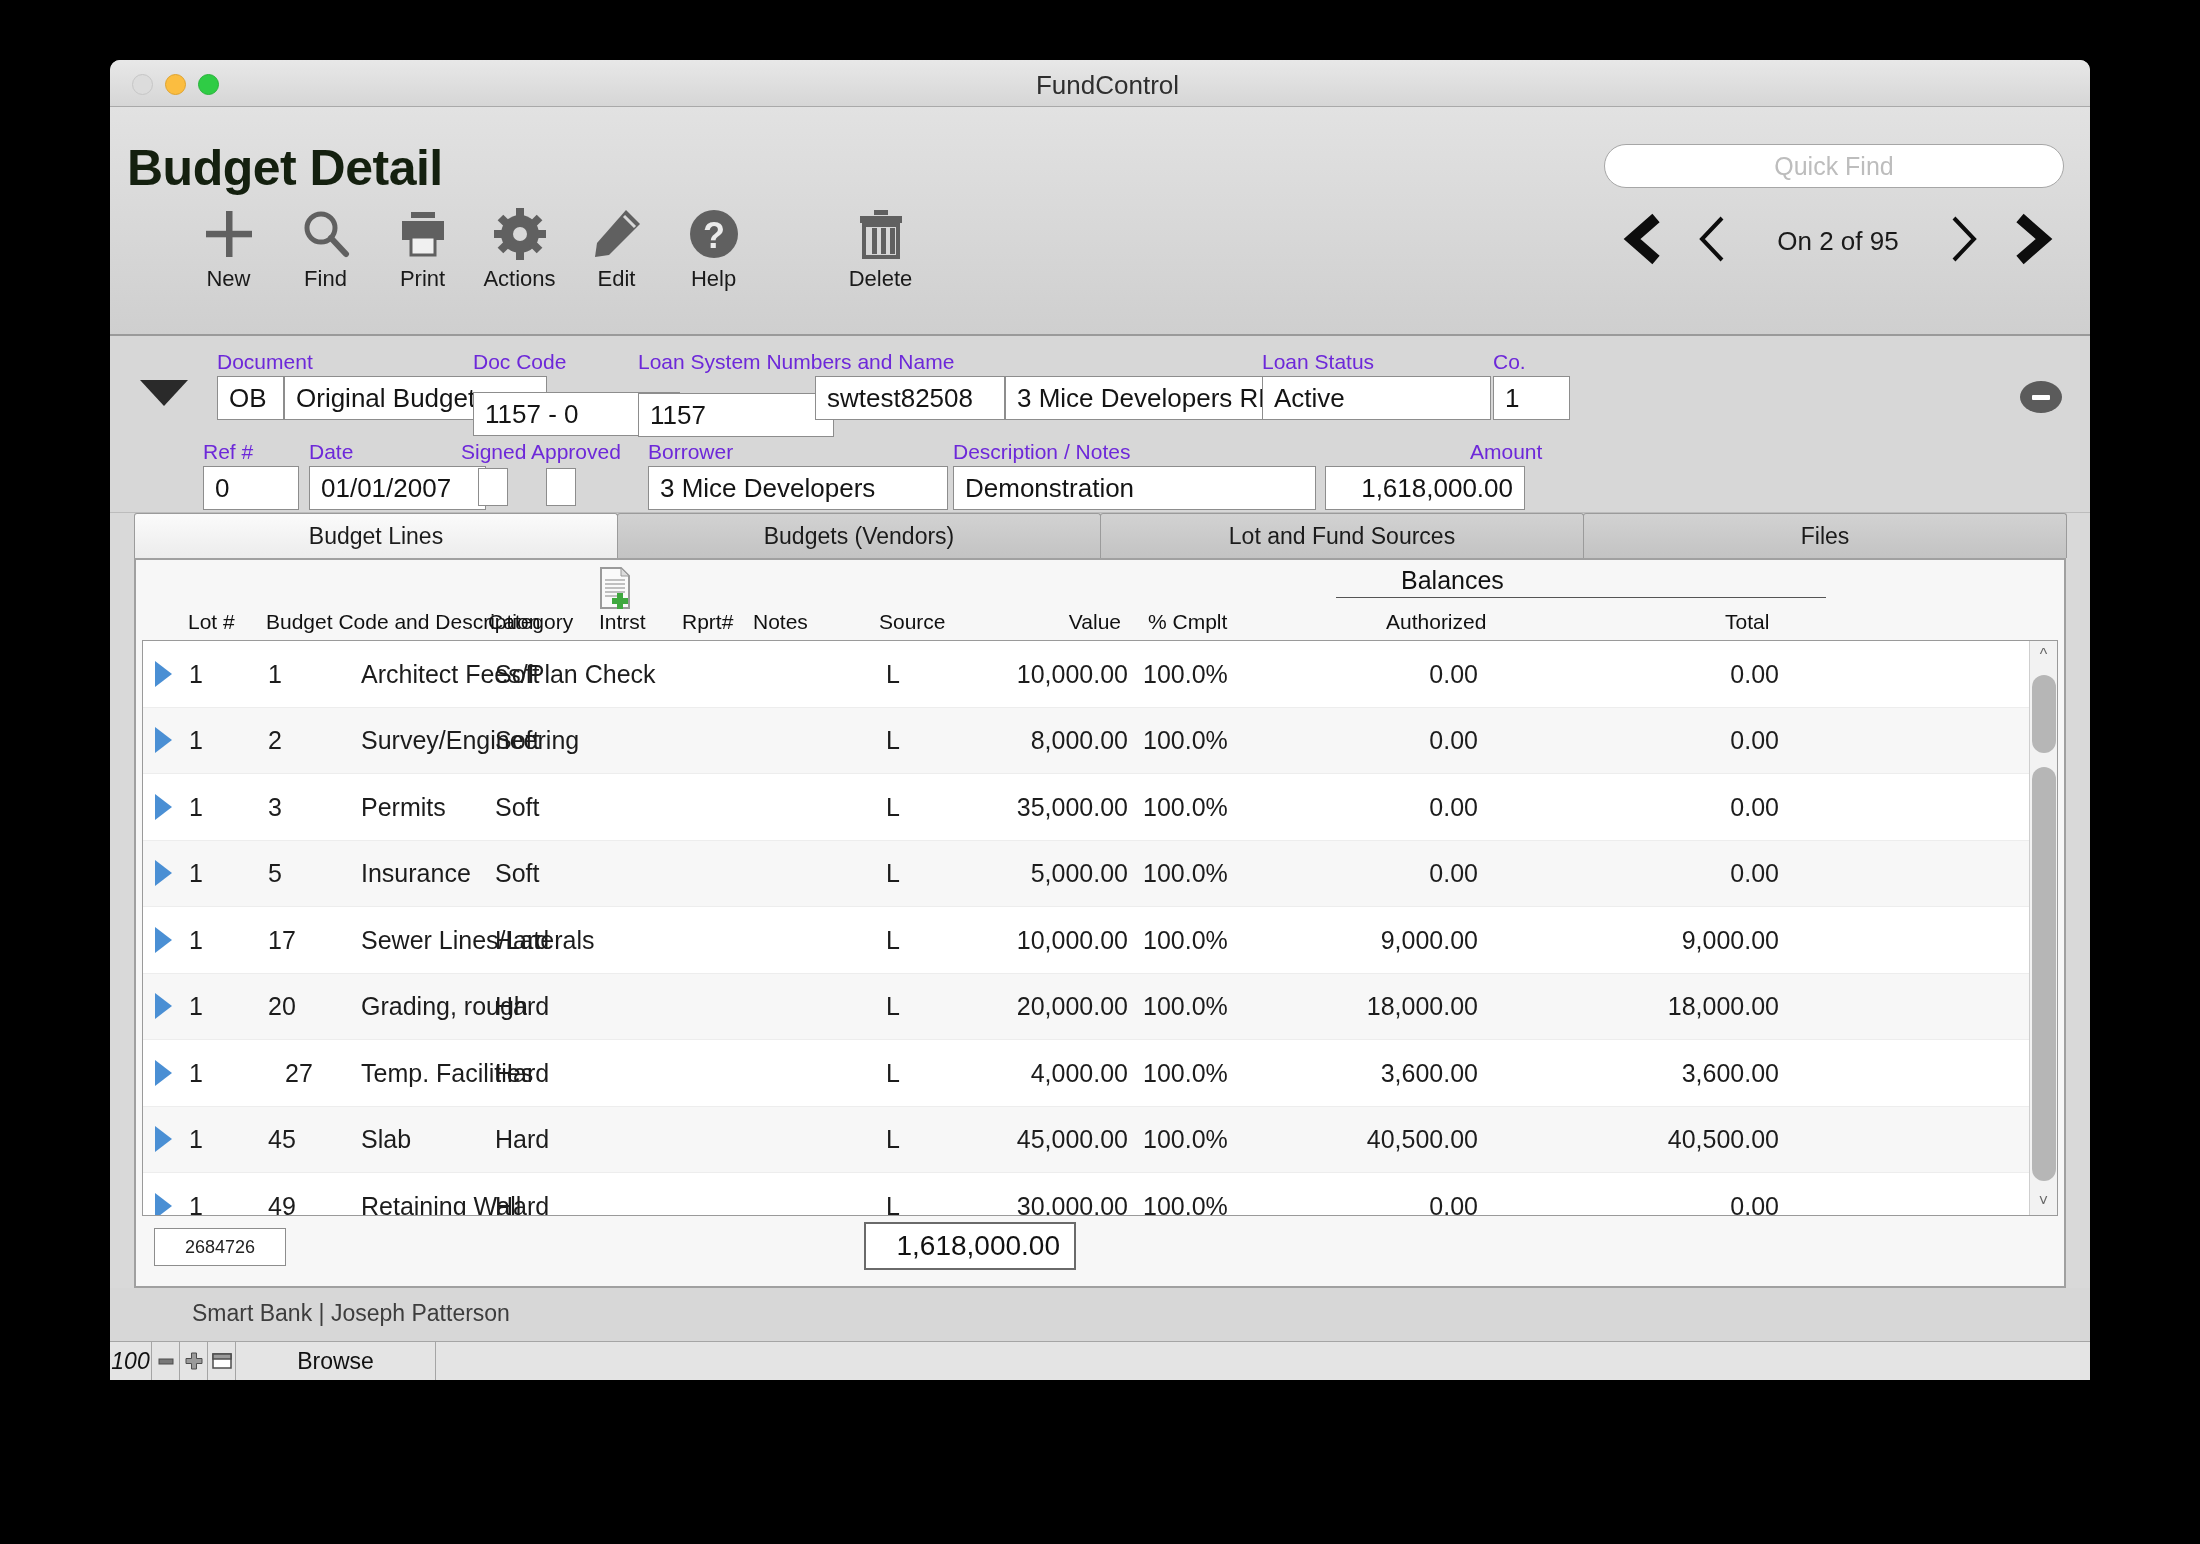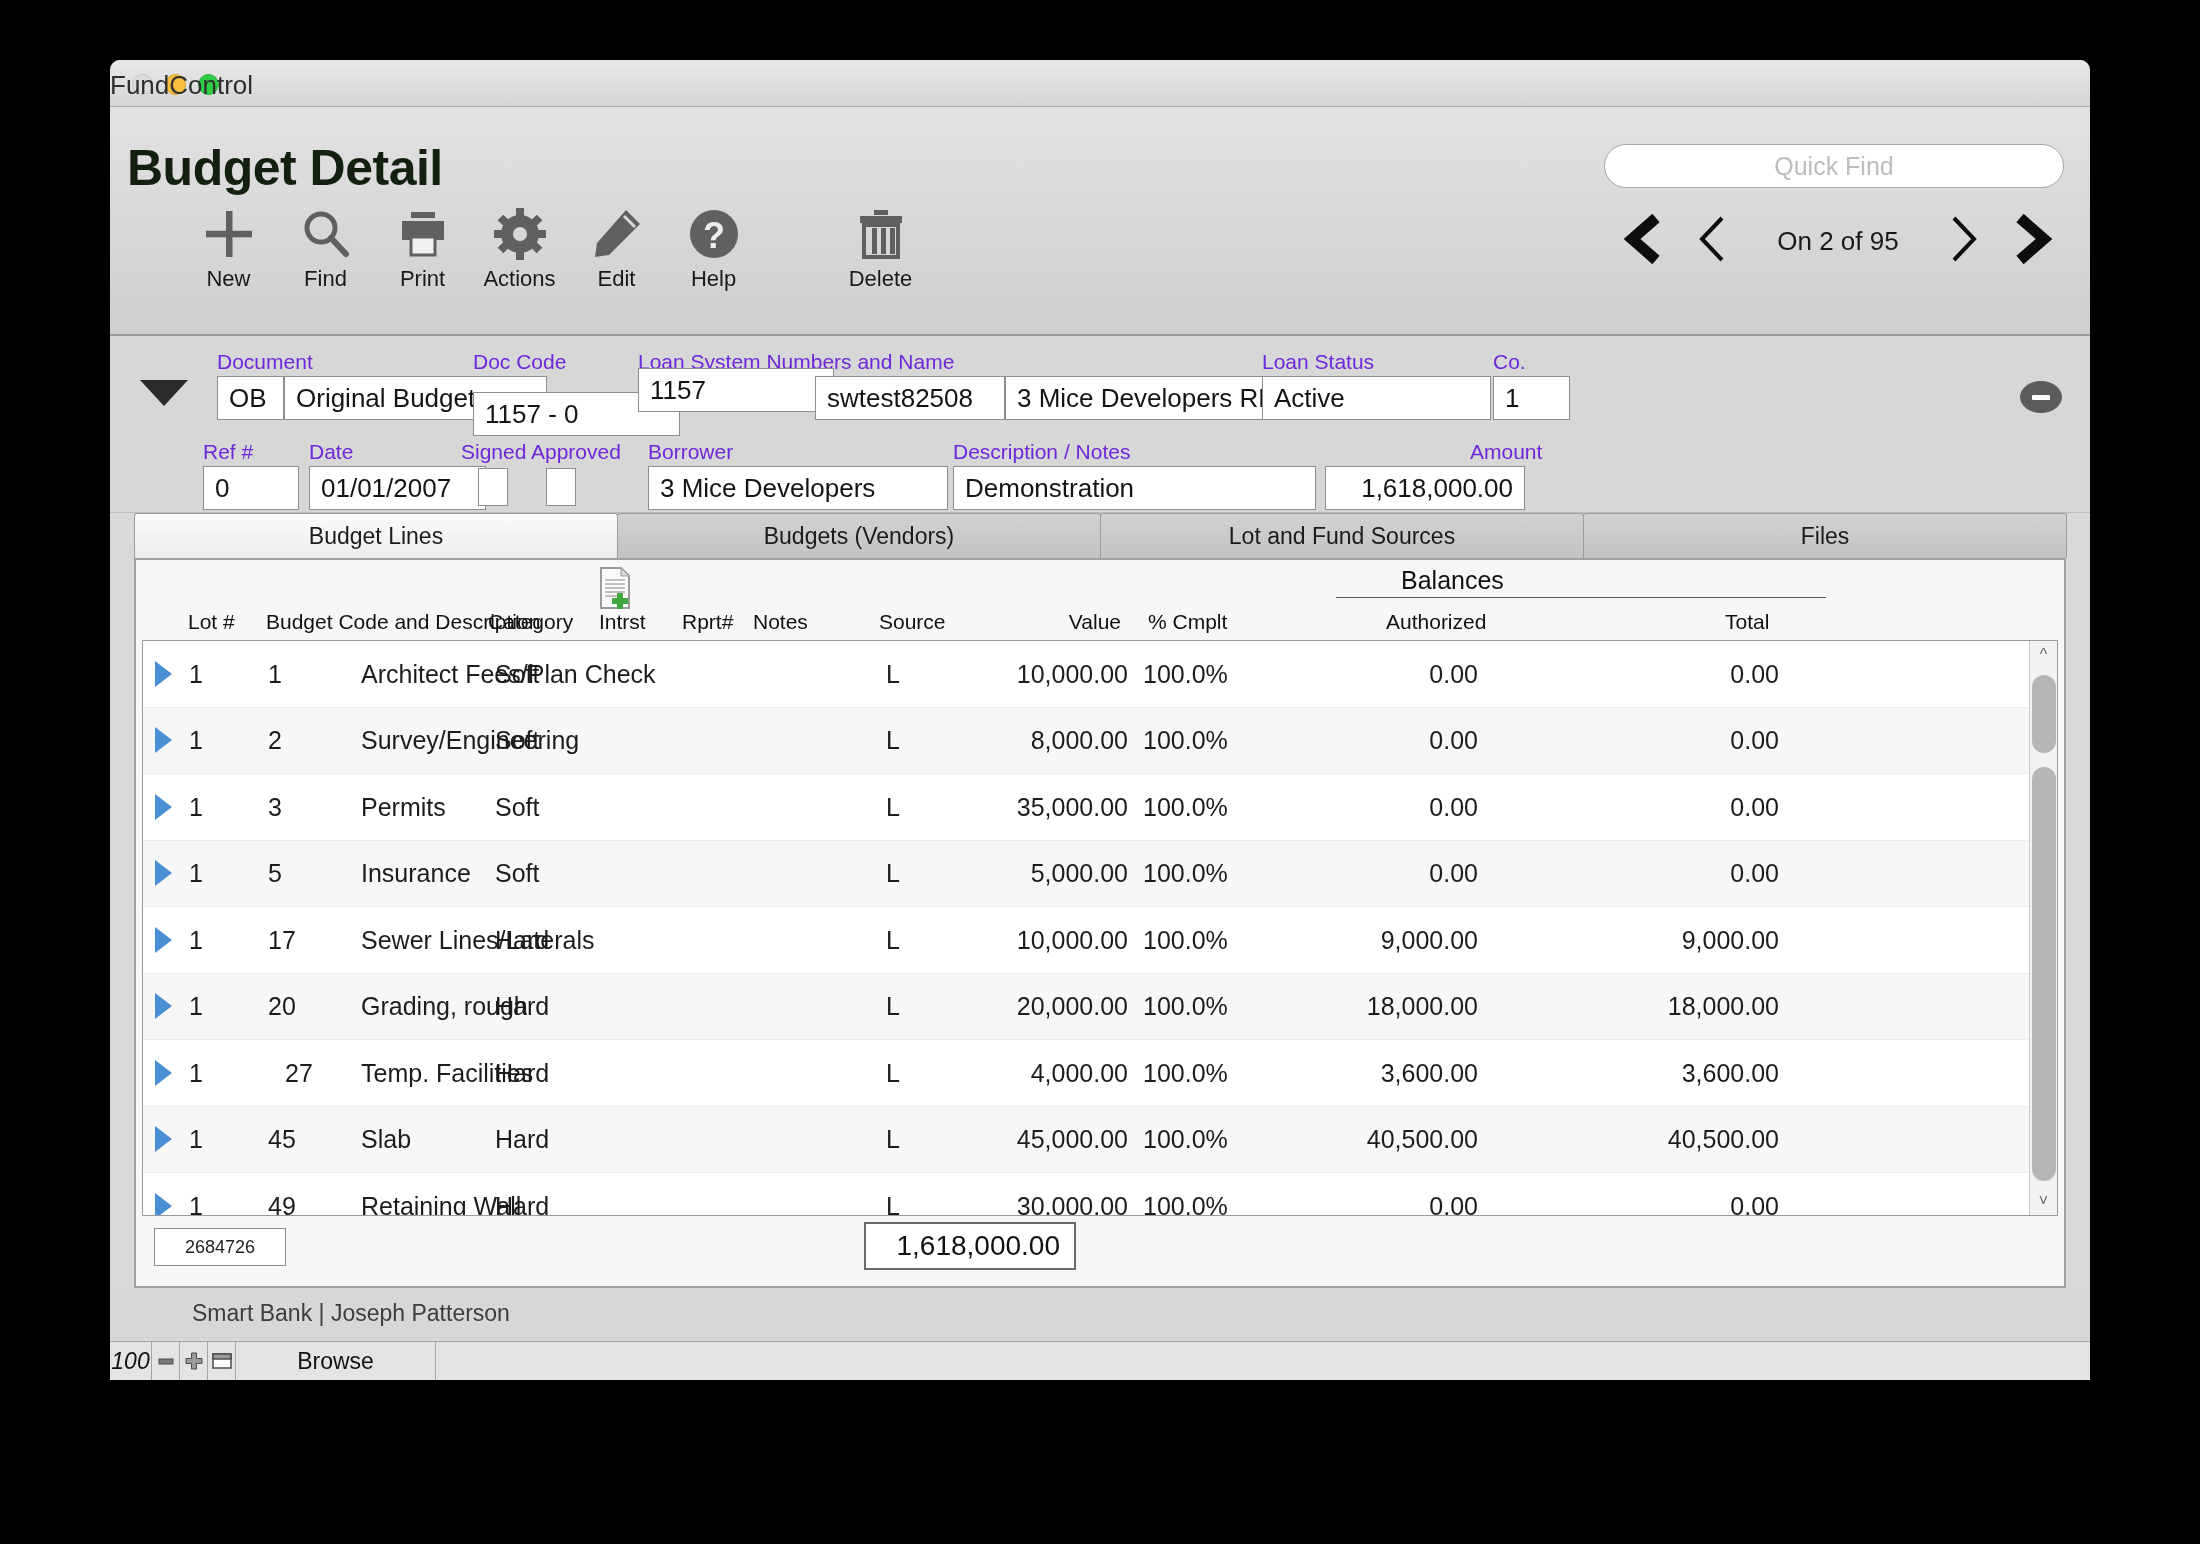--- a/index.html
+++ b/index.html
@@ -35,22 +35,22 @@
     border-bottom: 1px solid #a9a9a9;
     position: relative;
     flex: none;
   }
   .traffic { position: absolute; left: 22px; top: 14px; display: flex; gap: 12px; }
   .dot { width: 21px; height: 21px; border-radius: 50%; }
   .dot.red    { background: #dcdcdc; border: 1px solid #c6c6c6; }
   .dot.yellow { background: #fbbd40; border: 1px solid #dfa32e; }
   .dot.green  { background: #2fcc45; border: 1px solid #28b33a; }
   .win-title {
-    position: absolute; left: 0; right: 0; top: 10px;
-    text-align: left;
+    position: absolute; left: 15px; right: 0; top: 10px;
+    text-align: center;
     font-size: 26px; color: #2f2f2f;
   }
 
   
   .header {
     background: linear-gradient(to bottom, #e2e2e2 0%, #cfcfcf 100%);
     border-bottom: 2px solid #9a9a9a;
     position: relative;
     height: 229px;
     flex: none;
@@ -460,21 +460,21 @@
       <div class="lbl" style="left:363px; top:14px;">Doc Code</div>
       <div class="lbl" style="left:528px; top:14px;">Loan System Numbers and Name</div>
       <div class="lbl" style="left:1152px;top:14px;">Loan Status</div>
       <div class="lbl" style="left:1383px;top:14px;">Co.</div>
 
       <div style="position:absolute;left:30px;top:44px;width:0;height:0;border-left:24px solid transparent;border-right:24px solid transparent;border-top:26px solid #2a2a2a;"></div>
 
       <div class="fld" style="left:107px; top:40px; width:67px;">OB</div>
       <div class="fld" style="left:174px; top:40px; width:263px;">Original Budget</div>
       <div class="fld" style="left:363px; top:40px; width:207px;margin-top:16px;">1157 - 0</div>
-      <div class="fld" style="left:528px; top:32px; width:196px;">1157</div>
+      <div class="fld" style="left:528px; top:57px; width:196px;">1157</div>
       <div class="fld" style="left:705px; top:40px; width:190px;">swtest82508</div>
       <div class="fld" style="left:895px; top:40px; width:411px;">3 Mice Developers RLC</div>
       <div class="fld" style="left:1152px;top:40px; width:229px;">Active</div>
       <div class="fld" style="left:1383px;top:40px; width:77px;">1</div>
       <div class="minus-btn" style="right:28px;top:45px;">
           <i></i>
         </div>
 
       <div class="lbl" style="left:93px;  top:104px;">Ref #</div>
       <div class="lbl" style="left:199px; top:104px;">Date</div>

